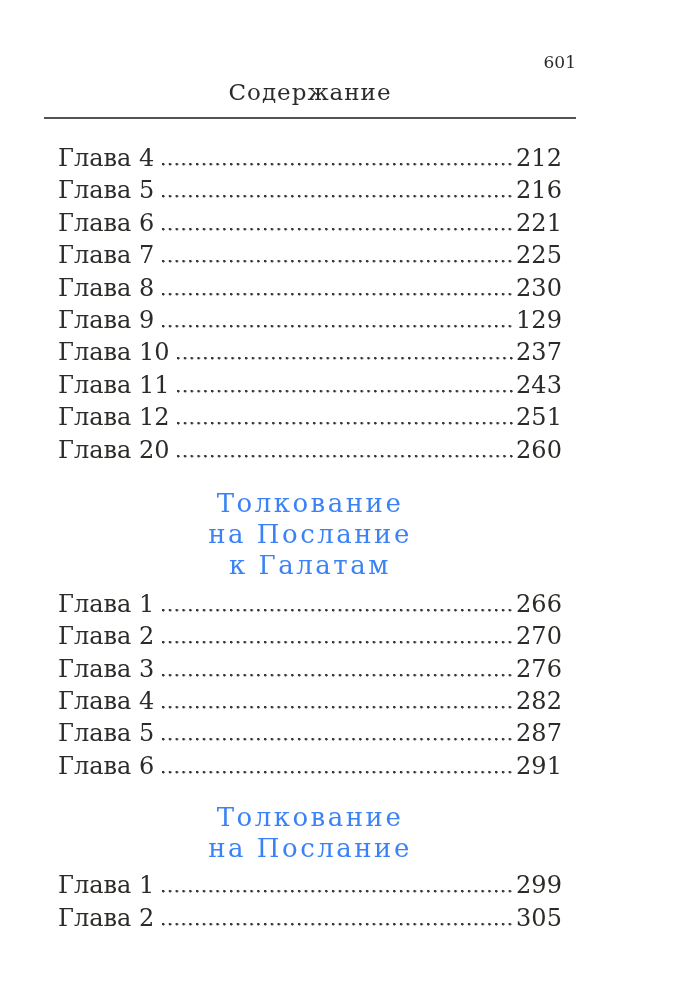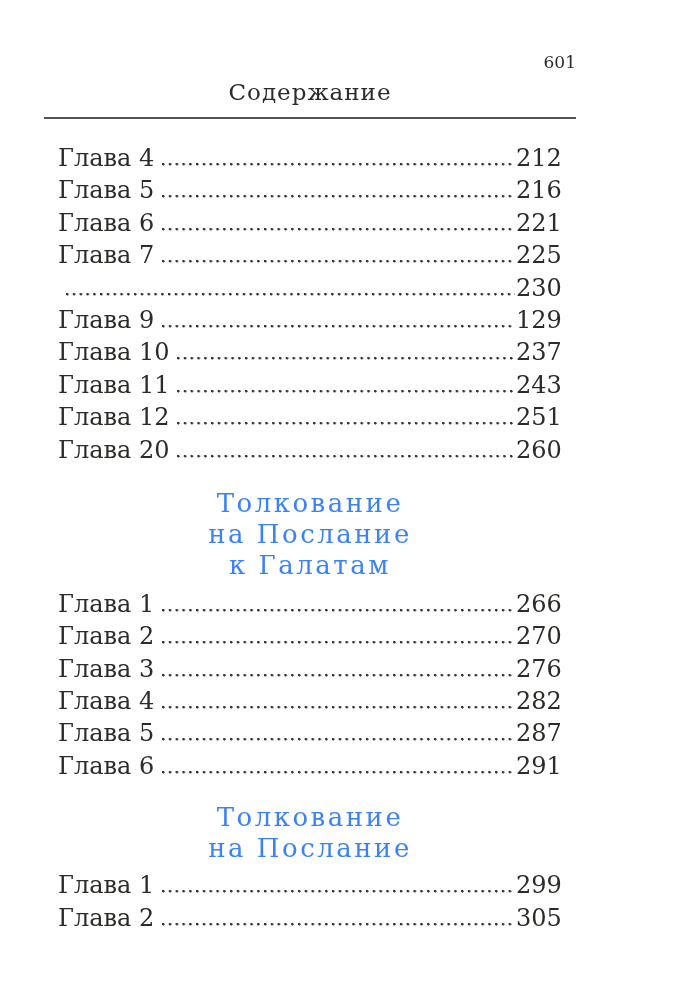--- a/index.html
+++ b/index.html
@@ -65,21 +65,21 @@
   .dot-leader {
     flex: 1 1 auto;
     height: 4px;
     margin: 0 1px 0 8px;
     background-image: radial-gradient(circle at 1.2px 2.2px, #38352f 1.15px, rgba(0,0,0,0) 1.55px);
     background-size: 6.8px 4px;
     background-repeat: repeat-x;
   }
   .toc-page {
     min-width: 46px;
-    text-align: left;
+    text-align: center;
     white-space: nowrap;
   }
   
   .section-heading {
     margin: 0;
     text-align: center;
     font-size: 26px;
     font-weight: normal;
     letter-spacing: 2.5px;
     line-height: 31px;
@@ -116,20 +116,21 @@
         <span class="toc-label">Глава 6</span>
         <span class="dot-leader"></span>
         <span class="toc-page">221</span>
       </li>
       <li class="toc-row">
         <span class="toc-label">Глава 7</span>
         <span class="dot-leader"></span>
         <span class="toc-page">225</span>
       </li>
       <li class="toc-row">
+        <span class="toc-label">Глава 8</span>
         <span class="dot-leader"></span>
         <span class="toc-page">230</span>
       </li>
       <li class="toc-row">
         <span class="toc-label">Глава 9</span>
         <span class="dot-leader"></span>
         <span class="toc-page">129</span>
       </li>
       <li class="toc-row">
         <span class="toc-label">Глава 10</span>

